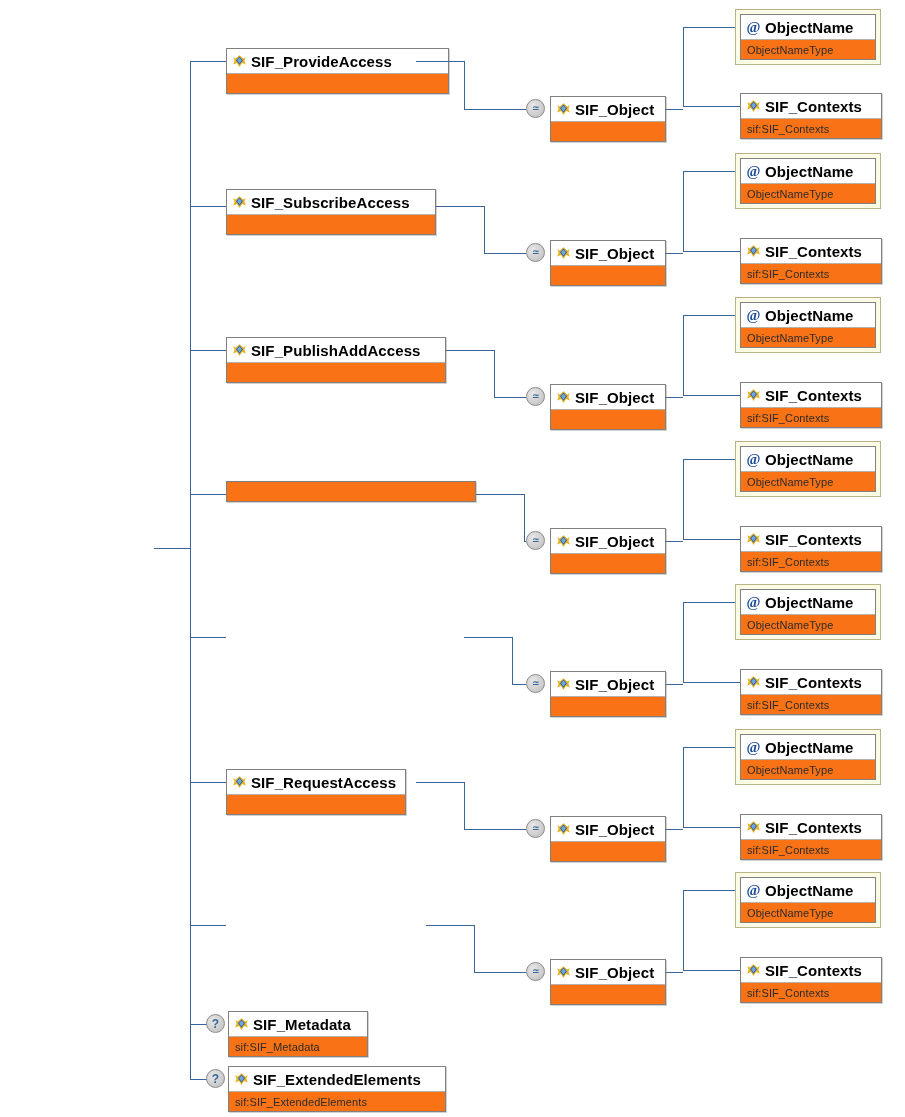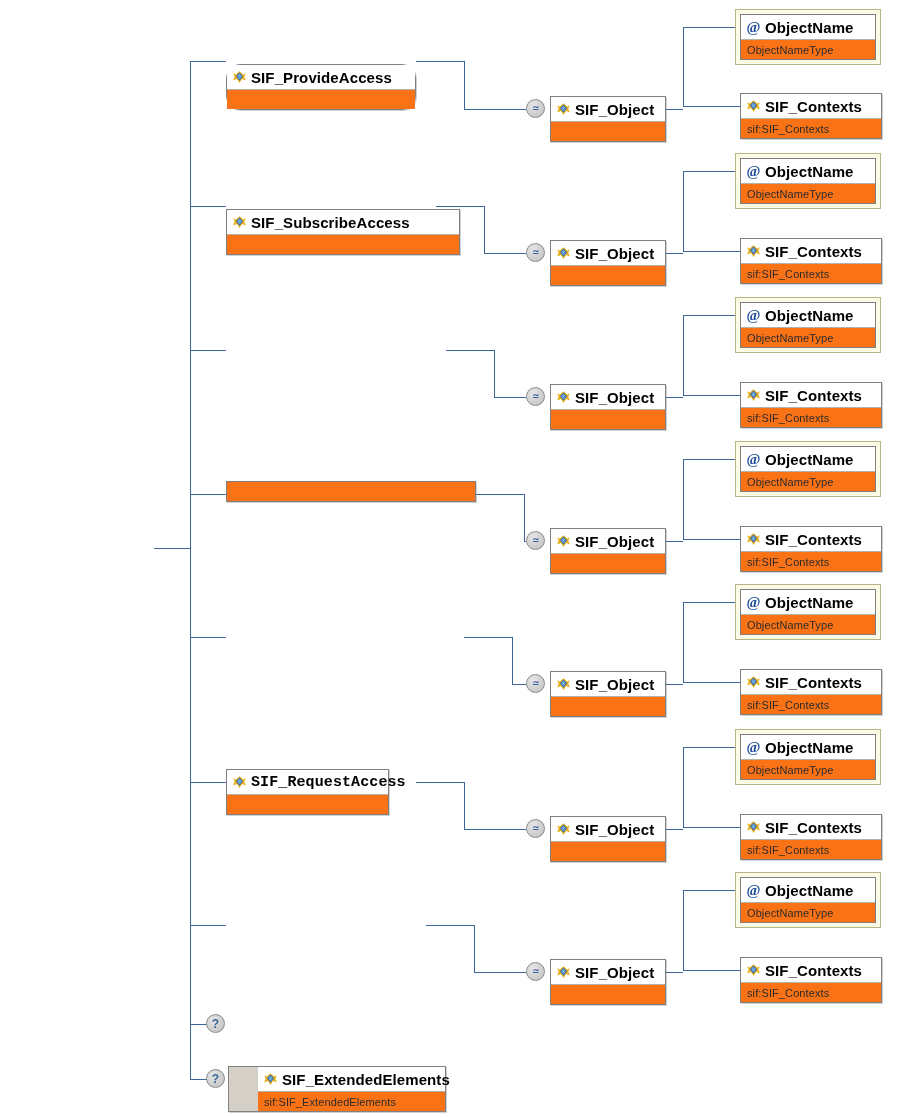--- a/index.html
+++ b/index.html
@@ -103,21 +103,21 @@
   .marker.opt{font-size:12px;}
   .marker.rep{font-size:9px;letter-spacing:-0.5px;}
 </style>
 </head>
 <body>
 
 <div id="canvas">
     <div class="line h" style="left: 154px; top: 548px; width: 36px;"></div>
     <div class="line v" style="left: 190px; top: 61px; height: 1018px;"></div>
     <div class="line h" style="left: 190px; top: 61px; width: 36px;"></div>
-    <div class="node no-type" style="left: 226px; top: 64px; width: 190px; border-radius: 14px;">
+    <div class="node no-type" style="left: 226px; top: 48px; width: 223px;">
       <div class="title">
         <span class="icon">
           <svg viewBox="0 0 15 15" xmlns="http://www.w3.org/2000/svg">
             <path d="M7.5 1.2 L11.2 4.6 L13.8 3.2 L12.4 6.6 L13.8 10.4 L10.0 9.0 L7.5 13.0 L5.0 9.0 L1.2 10.4 L2.6 6.6 L1.2 3.2 L3.8 4.6 Z" fill="#e8b21e"></path>
             <path d="M7.5 2.6 L11.0 6.3 L7.5 10.8 L4.0 6.3 Z" fill="#2a5da8"></path>
             <path d="M7.5 3.6 L9.9 6.3 L7.5 9.4 L5.1 6.3 Z" fill="#6fa7dd"></path>
           </svg>
         </span>
         <span class="label">SIF_ProvideAccess</span>
       </div>
@@ -164,21 +164,21 @@
             <path d="M7.5 1.2 L11.2 4.6 L13.8 3.2 L12.4 6.6 L13.8 10.4 L10.0 9.0 L7.5 13.0 L5.0 9.0 L1.2 10.4 L2.6 6.6 L1.2 3.2 L3.8 4.6 Z" fill="#e8b21e"></path>
             <path d="M7.5 2.6 L11.0 6.3 L7.5 10.8 L4.0 6.3 Z" fill="#2a5da8"></path>
             <path d="M7.5 3.6 L9.9 6.3 L7.5 9.4 L5.1 6.3 Z" fill="#6fa7dd"></path>
           </svg>
         </span>
         <span class="label">SIF_Contexts</span>
       </div>
       <div class="type">sif:SIF_Contexts</div>
     </div>
     <div class="line h" style="left: 190px; top: 206px; width: 36px;"></div>
-    <div class="node no-type" style="left: 226px; top: 209px; width: 234px;">
+    <div class="node no-type" style="left: 226px; top: 189px; width: 210px;">
       <div class="title">
         <span class="icon">
           <svg viewBox="0 0 15 15" xmlns="http://www.w3.org/2000/svg">
             <path d="M7.5 1.2 L11.2 4.6 L13.8 3.2 L12.4 6.6 L13.8 10.4 L10.0 9.0 L7.5 13.0 L5.0 9.0 L1.2 10.4 L2.6 6.6 L1.2 3.2 L3.8 4.6 Z" fill="#e8b21e"></path>
             <path d="M7.5 2.6 L11.0 6.3 L7.5 10.8 L4.0 6.3 Z" fill="#2a5da8"></path>
             <path d="M7.5 3.6 L9.9 6.3 L7.5 9.4 L5.1 6.3 Z" fill="#6fa7dd"></path>
           </svg>
         </span>
         <span class="label">SIF_SubscribeAccess</span>
       </div>
@@ -225,20 +225,33 @@
             <path d="M7.5 1.2 L11.2 4.6 L13.8 3.2 L12.4 6.6 L13.8 10.4 L10.0 9.0 L7.5 13.0 L5.0 9.0 L1.2 10.4 L2.6 6.6 L1.2 3.2 L3.8 4.6 Z" fill="#e8b21e"></path>
             <path d="M7.5 2.6 L11.0 6.3 L7.5 10.8 L4.0 6.3 Z" fill="#2a5da8"></path>
             <path d="M7.5 3.6 L9.9 6.3 L7.5 9.4 L5.1 6.3 Z" fill="#6fa7dd"></path>
           </svg>
         </span>
         <span class="label">SIF_Contexts</span>
       </div>
       <div class="type">sif:SIF_Contexts</div>
     </div>
     <div class="line h" style="left: 190px; top: 350px; width: 36px;"></div>
+    <div class="node no-type" style="left: 226px; top: 337px; width: 220px;">
+      <div class="title">
+        <span class="icon">
+          <svg viewBox="0 0 15 15" xmlns="http://www.w3.org/2000/svg">
+            <path d="M7.5 1.2 L11.2 4.6 L13.8 3.2 L12.4 6.6 L13.8 10.4 L10.0 9.0 L7.5 13.0 L5.0 9.0 L1.2 10.4 L2.6 6.6 L1.2 3.2 L3.8 4.6 Z" fill="#e8b21e"></path>
+            <path d="M7.5 2.6 L11.0 6.3 L7.5 10.8 L4.0 6.3 Z" fill="#2a5da8"></path>
+            <path d="M7.5 3.6 L9.9 6.3 L7.5 9.4 L5.1 6.3 Z" fill="#6fa7dd"></path>
+          </svg>
+        </span>
+        <span class="label">SIF_PublishAddAccess</span>
+      </div>
+      <div class="type"></div>
+    </div>
     <div class="line h" style="left: 446px; top: 350px; width: 48px;"></div>
     <div class="line v" style="left: 494px; top: 350px; height: 47px;"></div>
     <div class="line h" style="left: 494px; top: 397px; width: 32px;"></div>
     <div class="marker rep" style="left: 526px; top: 387px;">≃</div>
     <div class="node no-type" style="left: 550px; top: 384px; width: 116px;">
       <div class="title">
         <span class="icon">
           <svg viewBox="0 0 15 15" xmlns="http://www.w3.org/2000/svg">
             <path d="M7.5 1.2 L11.2 4.6 L13.8 3.2 L12.4 6.6 L13.8 10.4 L10.0 9.0 L7.5 13.0 L5.0 9.0 L1.2 10.4 L2.6 6.6 L1.2 3.2 L3.8 4.6 Z" fill="#e8b21e"></path>
             <path d="M7.5 2.6 L11.0 6.3 L7.5 10.8 L4.0 6.3 Z" fill="#2a5da8"></path>
@@ -372,21 +385,21 @@
             <path d="M7.5 1.2 L11.2 4.6 L13.8 3.2 L12.4 6.6 L13.8 10.4 L10.0 9.0 L7.5 13.0 L5.0 9.0 L1.2 10.4 L2.6 6.6 L1.2 3.2 L3.8 4.6 Z" fill="#e8b21e"></path>
             <path d="M7.5 2.6 L11.0 6.3 L7.5 10.8 L4.0 6.3 Z" fill="#2a5da8"></path>
             <path d="M7.5 3.6 L9.9 6.3 L7.5 9.4 L5.1 6.3 Z" fill="#6fa7dd"></path>
           </svg>
         </span>
         <span class="label">SIF_Contexts</span>
       </div>
       <div class="type">sif:SIF_Contexts</div>
     </div>
     <div class="line h" style="left: 190px; top: 782px; width: 36px;"></div>
-    <div class="node no-type" style="left: 226px; top: 769px; width: 163px; font-family: Liberation Mono, monospace;">
+    <div class="node no-type" style="left: 226px; top: 769px; width: 180px;">
       <div class="title">
         <span class="icon">
           <svg viewBox="0 0 15 15" xmlns="http://www.w3.org/2000/svg">
             <path d="M7.5 1.2 L11.2 4.6 L13.8 3.2 L12.4 6.6 L13.8 10.4 L10.0 9.0 L7.5 13.0 L5.0 9.0 L1.2 10.4 L2.6 6.6 L1.2 3.2 L3.8 4.6 Z" fill="#e8b21e"></path>
             <path d="M7.5 2.6 L11.0 6.3 L7.5 10.8 L4.0 6.3 Z" fill="#2a5da8"></path>
             <path d="M7.5 3.6 L9.9 6.3 L7.5 9.4 L5.1 6.3 Z" fill="#6fa7dd"></path>
           </svg>
         </span>
         <span class="label">SIF_RequestAccess</span>
       </div>
@@ -482,23 +495,36 @@
             <path d="M7.5 2.6 L11.0 6.3 L7.5 10.8 L4.0 6.3 Z" fill="#2a5da8"></path>
             <path d="M7.5 3.6 L9.9 6.3 L7.5 9.4 L5.1 6.3 Z" fill="#6fa7dd"></path>
           </svg>
         </span>
         <span class="label">SIF_Contexts</span>
       </div>
       <div class="type">sif:SIF_Contexts</div>
     </div>
     <div class="line h" style="left: 190px; top: 1024px; width: 26px;"></div>
     <div class="marker opt" style="left: 206px; top: 1014px;">?</div>
+    <div class="node no-type" style="left: 228px; top: 1011px; width: 140px;">
+      <div class="title">
+        <span class="icon">
+          <svg viewBox="0 0 15 15" xmlns="http://www.w3.org/2000/svg">
+            <path d="M7.5 1.2 L11.2 4.6 L13.8 3.2 L12.4 6.6 L13.8 10.4 L10.0 9.0 L7.5 13.0 L5.0 9.0 L1.2 10.4 L2.6 6.6 L1.2 3.2 L3.8 4.6 Z" fill="#e8b21e"></path>
+            <path d="M7.5 2.6 L11.0 6.3 L7.5 10.8 L4.0 6.3 Z" fill="#2a5da8"></path>
+            <path d="M7.5 3.6 L9.9 6.3 L7.5 9.4 L5.1 6.3 Z" fill="#6fa7dd"></path>
+          </svg>
+        </span>
+        <span class="label">SIF_Metadata</span>
+      </div>
+      <div class="type">sif:SIF_Metadata</div>
+    </div>
     <div class="line h" style="left: 190px; top: 1079px; width: 26px;"></div>
     <div class="marker opt" style="left: 206px; top: 1069px;">?</div>
-    <div class="node no-type" style="left: 228px; top: 1066px; width: 218px; padding-left: 29px;">
+    <div class="node no-type" style="left: 228px; top: 1066px; width: 218px;">
       <div class="title">
         <span class="icon">
           <svg viewBox="0 0 15 15" xmlns="http://www.w3.org/2000/svg">
             <path d="M7.5 1.2 L11.2 4.6 L13.8 3.2 L12.4 6.6 L13.8 10.4 L10.0 9.0 L7.5 13.0 L5.0 9.0 L1.2 10.4 L2.6 6.6 L1.2 3.2 L3.8 4.6 Z" fill="#e8b21e"></path>
             <path d="M7.5 2.6 L11.0 6.3 L7.5 10.8 L4.0 6.3 Z" fill="#2a5da8"></path>
             <path d="M7.5 3.6 L9.9 6.3 L7.5 9.4 L5.1 6.3 Z" fill="#6fa7dd"></path>
           </svg>
         </span>
         <span class="label">SIF_ExtendedElements</span>
       </div>

